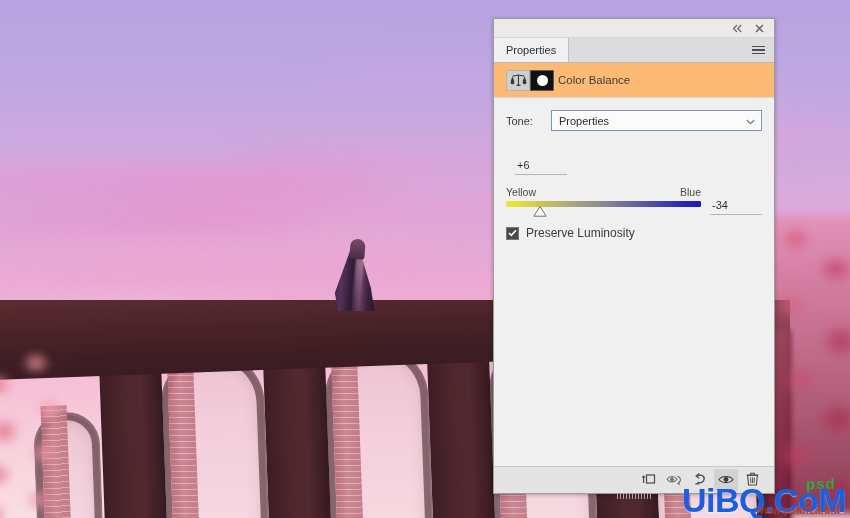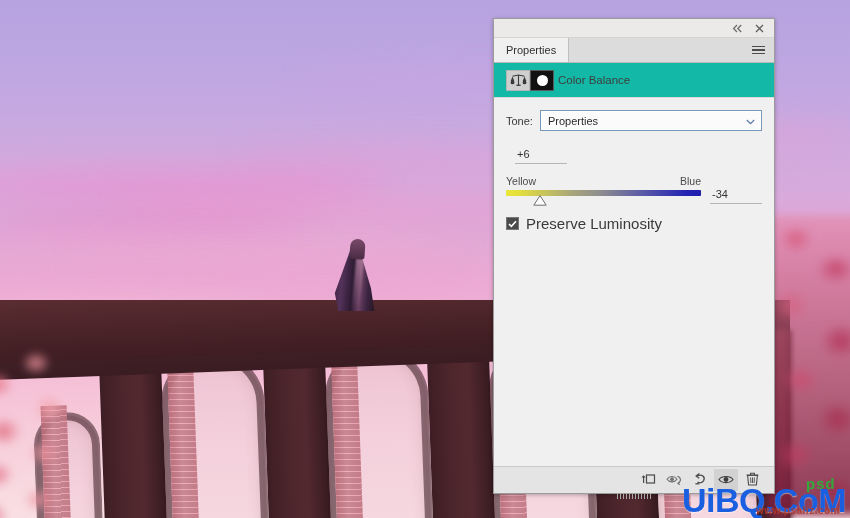--- a/index.html
+++ b/index.html
@@ -158,36 +158,36 @@
     padding:0 12px;display:flex;align-items:center;font-size:11px;color:#2f2f2f;
     background:#f0f0f0;border-right:1px solid #bfbfbf;cursor:pointer;
   }
   .panel-menu{
     margin-left:auto;display:flex;align-items:center;padding:0 9px;cursor:pointer;
   }
   .burger i{display:block;width:13px;height:1.4px;background:#4d4d4d;margin:2.2px 0;}
 
   .adjhead{
     height:34px;display:flex;align-items:center;padding:0 12px;
-    border-bottom:1px solid #d9d9d9;background:#14b8a6;flex:0 0 auto;
+    border-bottom:1px solid #d9d9d9;background:#fdba74;flex:0 0 auto;
   }
   .adj-icon{
     width:22px;height:19px;background:#cfcfcf;border:1px solid #b4b4b4;
     display:flex;align-items:center;justify-content:center;cursor:pointer;
   }
   .mask-thumb{
     width:22px;height:19px;background:#111;border:1px solid #5a5a5a;
     display:flex;align-items:center;justify-content:center;cursor:pointer;
   }
   .mask-thumb .dot{width:11px;height:11px;border-radius:50%;background:#fff;}
   .adj-title{font-size:11.5px;color:#3d3d3d;margin-left:4px;}
 
   .body{flex:1 1 auto;padding:12px 12px 0 12px;background:#f0f0f0;position:relative;}
 
-  .tone-row{display:flex;align-items:center;gap:7px;margin-bottom:4px;}
+  .tone-row{display:flex;align-items:center;gap:18px;margin-bottom:15px;}
   .tone-label{font-size:11px;color:#3a3a3a;}
   .tone-select{
     flex:1 1 auto;height:19px;background:#fbfbfb;border:1px solid #7796b8;
     display:flex;align-items:center;padding:0 7px;font-size:11px;color:#2b2b2b;
     position:relative;cursor:pointer;box-shadow:inset 0 0 0 1px #fff;
   }
   .tone-select .chev{position:absolute;right:6px;top:50%;transform:translateY(-50%);
     color:#5f7ea3;}
 
   .slider-block{margin-bottom:11px;display:flex;align-items:flex-start;}
@@ -209,21 +209,21 @@
     font-size:11px;color:#333;border-bottom:1px solid #b5b5b5;
     padding:0 2px 2px 2px;min-height:13px;cursor:text;
   }
 
   .check-row{display:flex;align-items:center;gap:7px;margin-top:10px;}
   .cbox{
     width:11px;height:11px;border:1px solid #777;background:#4a4a4a;
     display:flex;align-items:center;justify-content:center;cursor:pointer;
   }
   .cbox svg{display:block;}
-  .check-label{font-size:15px;color:#3a3a3a;}
+  .check-label{font-size:12px;color:#3a3a3a;}
 
   .footerbar{
     height:26px;background:#e4e4e4;border-top:1px solid #c9c9c9;
     display:flex;align-items:center;justify-content:flex-end;gap:2px;
     padding-right:10px;flex:0 0 auto;
   }
   .fbtn{
     width:24px;height:22px;display:flex;align-items:center;justify-content:center;
     cursor:pointer;color:#4a4a4a;
   }

